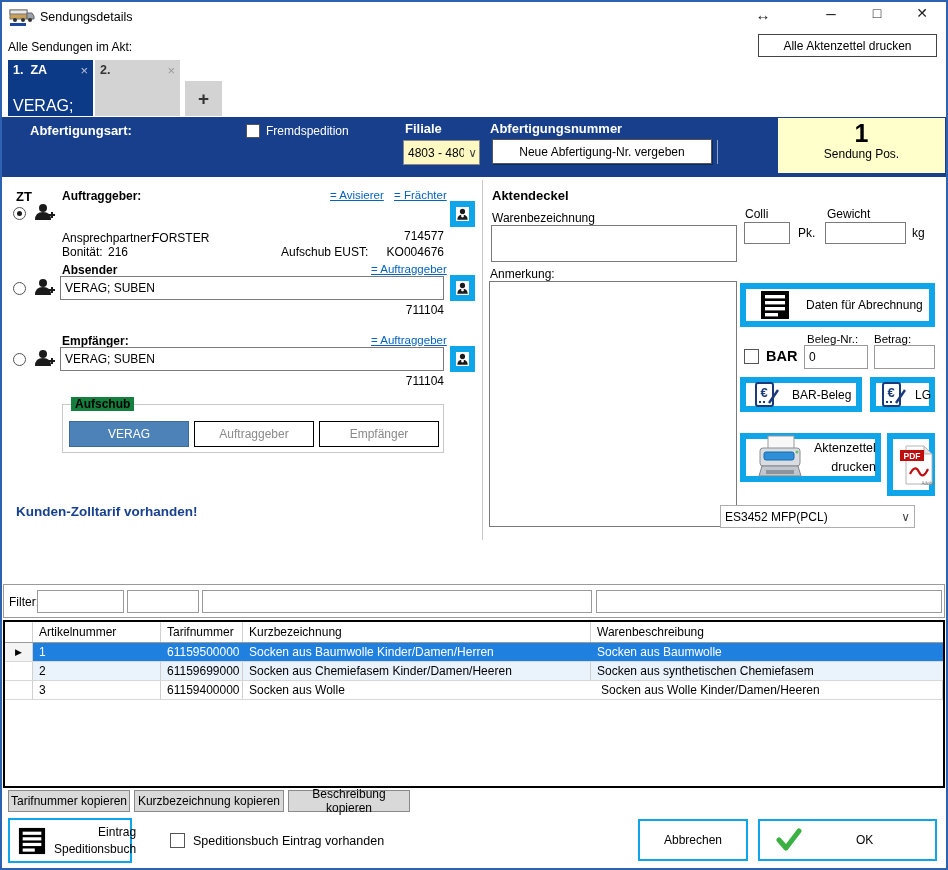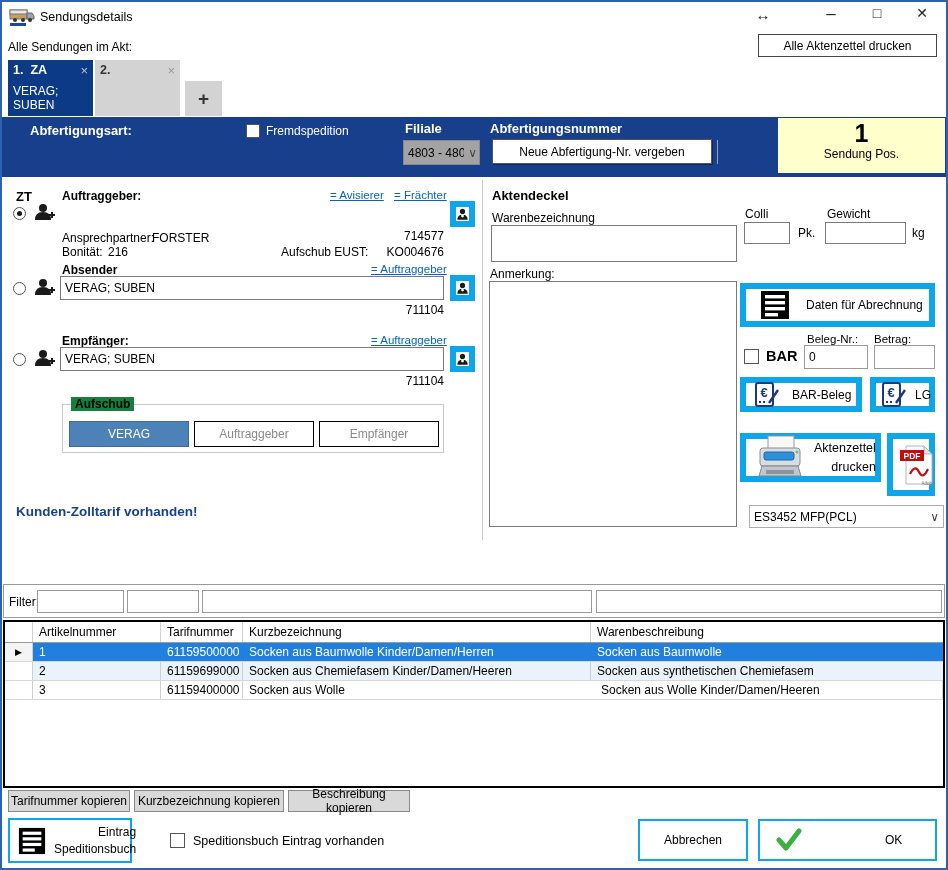--- a/index.html
+++ b/index.html
@@ -63,37 +63,37 @@
 
   <span class="abs lbl" style="left:8px; top:40px;">Alle Sendungen im Akt:</span>
   <button class="abs btn" style="left:758px; top:34px; width:179px; height:23px; border:1px solid #444;">Alle Aktenzettel drucken</button>
 
   <div class="abs tab1" style="left:8px; top:60px; width:85px; height:56px; padding:3px 5px;">
     <div style="display:flex;">
       <span class="b" style="font-size:12.5px;">1.</span>
       <span class="b" style="font-size:12.5px; margin-left:7px; flex:1;">ZA</span>
       <span style="color:#b9c3d6; cursor:pointer; font-size:13px;">×</span>
     </div>
-    <div style="margin-top:6px; font-size:12px;">VERAG;</div>
+    <div style="margin-top:19px; font-size:16px;">VERAG;</div>
     <div style="font-size:12px;">SUBEN</div>
   </div>
   <div class="abs tab2" style="left:95px; top:60px; width:85px; height:56px; padding:3px 5px;">
     <div style="display:flex;">
       <span class="b" style="font-size:12.5px; flex:1;">2.</span>
       <span style="color:#9a9a9a; cursor:pointer; font-size:13px;">×</span>
     </div>
   </div>
   <div class="abs tab2" style="left:185px; top:81px; width:37px; height:35px; display:flex; align-items:center; justify-content:center; font-size:19px; font-weight:bold; cursor:pointer;">+</div>
 
   <div class="abs banner" style="left:2px; top:117px; width:944px; height:60px;"></div>
   <span class="abs lbl white b" style="left:30px; top:123px; font-size:13px;">Abfertigungsart:</span>
   <span class="abs chk" style="left:246px; top:124px; width:14px; height:14px;"></span>
   <span class="abs lbl white" style="left:266px; top:124px; font-size:12px;">Fremdspedition</span>
   <span class="abs lbl white b" style="left:405px; top:121px; font-size:13px;">Filiale</span>
-  <div class="abs" style="left:403px; top:140px; width:77px; height:25px; background:#a3a3a3; border:1px solid #888; display:flex; align-items:center; padding:0 2px 0 4px; cursor:pointer;">
+  <div class="abs" style="left:403px; top:140px; width:77px; height:25px; background:#fef9c3; border:1px solid #888; display:flex; align-items:center; padding:0 2px 0 4px; cursor:pointer;">
     <span style="flex:1; overflow:hidden; white-space:nowrap;">4803 - 480</span>
     <span class="chev">∨</span>
   </div>
   <span class="abs lbl white b" style="left:490px; top:121px; font-size:13px;">Abfertigungsnummer</span>
   <button class="abs btn" style="left:492px; top:139px; width:220px; height:25px; border:1px solid #555; box-shadow:1px 1px 0 #0a2a60;">Neue Abfertigung-Nr. vergeben</button>
   <span class="abs" style="left:717px; top:140px; width:1px; height:24px; background:#8fa3c8;"></span>
   <div class="abs" style="left:778px; top:118px; width:167px; height:55px; background:#ffffcc; text-align:center;">
     <div class="b" style="font-size:25px; line-height:28px; margin-top:1px;">1</div>
     <div style="font-size:12px;">Sendung Pos.</div>
   </div>
@@ -247,21 +247,21 @@
       <svg width="38" height="46" viewBox="0 0 38 46">
         <path d="M8 4 h18 l8 8 v30 h-26 z" fill="#fff" stroke="#b5b5b5"></path>
         <path d="M26 4 l8 8 h-8 z" fill="#e3e3e3" stroke="#b5b5b5"></path>
         <rect x="2" y="8" width="24" height="11" fill="#c00d0d"></rect>
         <text x="14" y="17" font-size="8.5" font-weight="bold" fill="#fff" text-anchor="middle" font-family="Liberation Sans, sans-serif">PDF</text>
         <path d="M12 32 q5 -10 9 -2 q4 8 9 -3" stroke="#c00d0d" stroke-width="2.2" fill="none"></path>
         <text x="30" y="43" font-size="4.5" fill="#777" text-anchor="middle" font-family="Liberation Sans, sans-serif">Adobe</text>
       </svg>
     </span>
   </button>
-  <div class="abs combo" style="left:749px; top:505px; width:195px; height:23px; background:#fff; border-color:#adadad;">
+  <div class="abs combo" style="left:720px; top:505px; width:195px; height:23px; background:#fff; border-color:#adadad;">
     <span class="txt">ES3452 MFP(PCL)</span>
     <span class="chev">∨</span>
   </div>
 
   <div class="abs filter-border" style="left:3px; top:584px; width:942px; height:34px;">
     <span class="abs lbl" style="left:5px; top:10px;">Filter:</span>
     <input class="abs inp" style="left: 33px; top: 5px; width: 87px; height: 23px; border-color: rgb(154, 154, 154);">
     <input class="abs inp" style="left: 123px; top: 5px; width: 72px; height: 23px; border-color: rgb(154, 154, 154);">
     <input class="abs inp" style="left: 198px; top: 5px; width: 390px; height: 23px; border-color: rgb(154, 154, 154);">
     <input class="abs inp" style="left: 592px; top: 5px; width: 346px; height: 23px; border-color: rgb(154, 154, 154);">
@@ -316,16 +316,16 @@
   </button>
   <span class="abs chk" style="left:170px; top:833px; width:15px; height:15px;"></span>
   <span class="abs lbl" style="left:193px; top:834px; font-size:12.5px;">Speditionsbuch Eintrag vorhanden</span>
   <button class="abs btn" style="left:638px; top:819px; width:110px; height:42px; border-width:2px;">Abbrechen</button>
   <button class="abs btn" style="left:758px; top:819px; width:179px; height:42px; border-width:2px; justify-content:flex-start; padding-left:16px;">
     <span>
       <svg width="26" height="24" viewBox="0 0 26 24">
           <path d="M3 12 L10 20 L23 3" stroke="#3bb143" stroke-width="5" fill="none" stroke-linecap="round" stroke-linejoin="round"></path>
         </svg>
     </span>
-    <span style="margin-left:83px;">OK</span>
+    <span style="margin-left:54px;">OK</span>
   </button>
 
 </div>
 
 </body></html>

